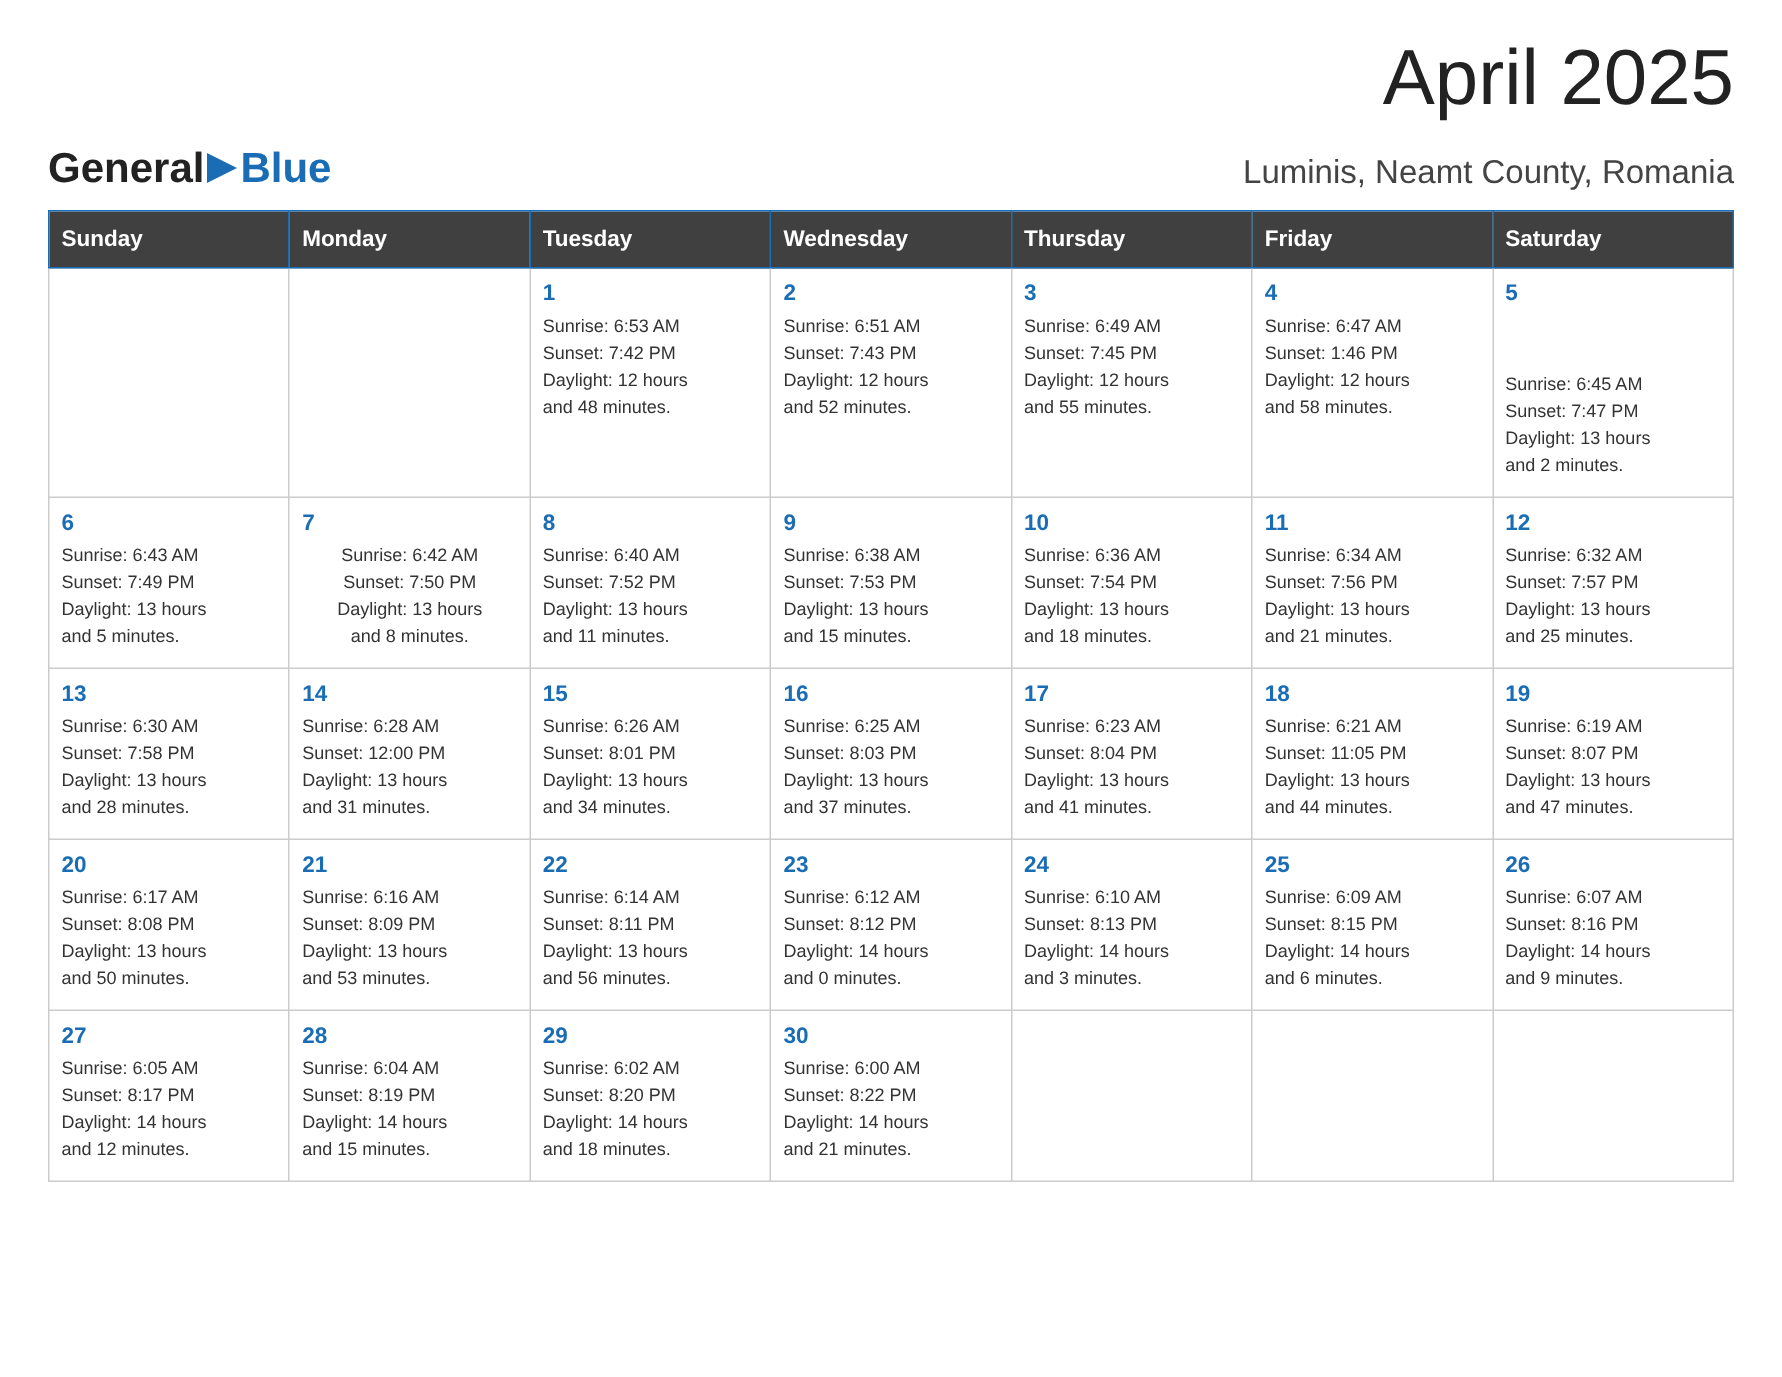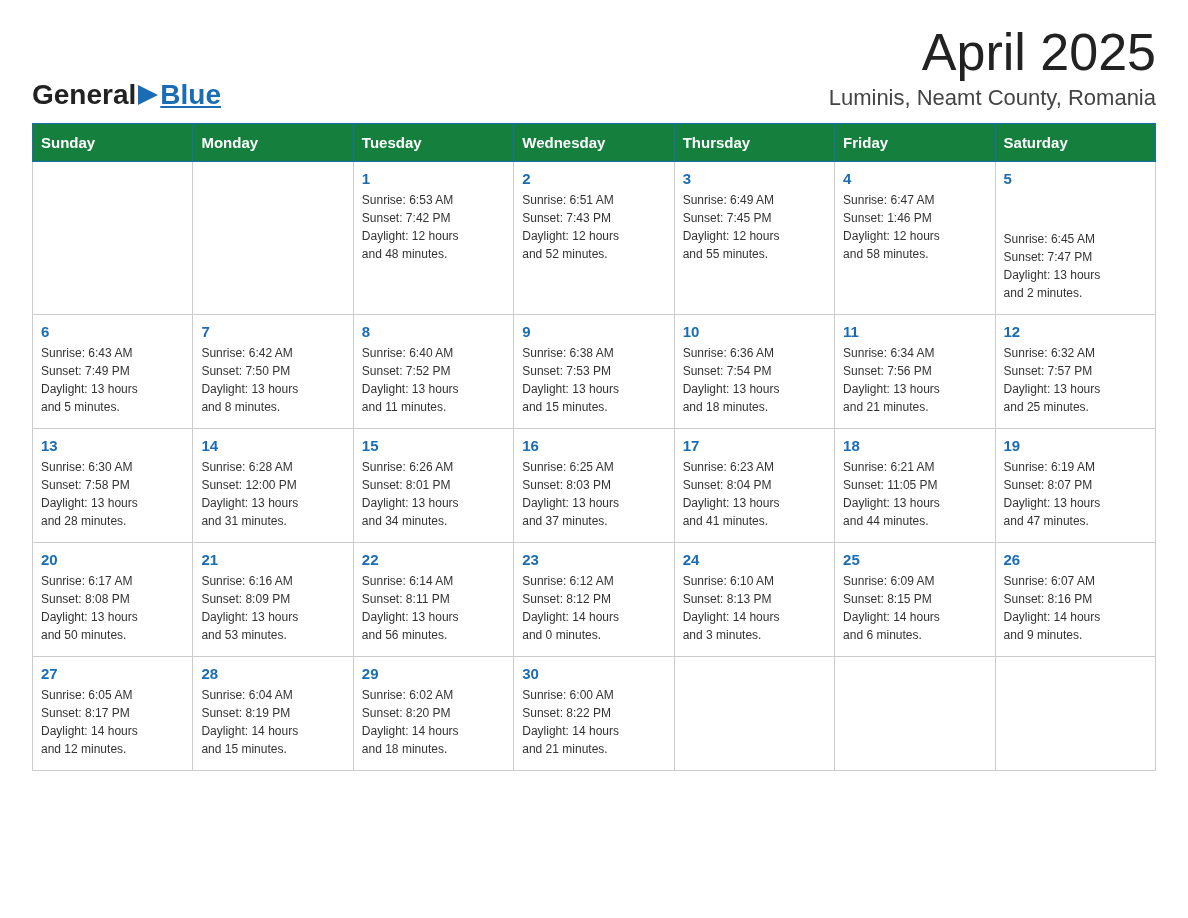--- a/index.html
+++ b/index.html
@@ -35,30 +35,30 @@
     }
     .month-title {
       font-size: 52px;
       font-weight: normal;
       color: #222;
       line-height: 1.1;
     }
     .location-title {
       font-size: 22px;
       color: #444;
-      margin-top: 4px;
+      margin-top: 21px;
     }
     .calendar-table {
       width: 100%;
       border-collapse: collapse;
       margin-top: 12px;
       table-layout: fixed;
     }
     .calendar-table th {
-      background-color: #15803d;
+      background-color: #404040;
       color: #fff;
       font-size: 15px;
       font-weight: bold;
       padding: 10px 8px;
       text-align: left;
       border: 1px solid #1a6db5;
     }
     .calendar-table td {
       vertical-align: top;
       padding: 8px 8px 12px 8px;
@@ -89,21 +89,21 @@
 
 <div class="header-row">
   <div class="logo">
     <span class="logo-text-general">General</span>
     <span style="display:inline-block; position:relative;">
       <svg width="22" height="28" viewBox="0 0 22 28" style="margin-left:2px; vertical-align:middle;">
         <polygon points="0,4 20,14 0,24" fill="#1a6db5"></polygon>
       </svg>
     </span>
     <br>
-    <span class="logo-text-blue" style="margin-left:0;text-decoration:underline;">Blue</span>
+    <span class="logo-text-blue" style="margin-left:0;">Blue</span>
   </div>
   <div class="title-block">
     <div class="month-title">April 2025</div>
     <div class="location-title">Luminis, Neamt County, Romania</div>
   </div>
 </div>
 
 <table class="calendar-table">
   <thead>
     <tr>
@@ -159,21 +159,21 @@
       <tr>
         <td>
           <span class="day-number">6</span>
           <div class="day-info" style="white-space: pre-line;">Sunrise: 6:43 AM
 Sunset: 7:49 PM
 Daylight: 13 hours
 and 5 minutes.</div>
         </td>
         <td>
           <span class="day-number">7</span>
-          <div class="day-info" style="white-space: pre-line;">Sunrise: 6:42 AM
+          <div class="day-info" style="white-space: pre-line; text-align: center;">Sunrise: 6:42 AM
 Sunset: 7:50 PM
 Daylight: 13 hours
 and 8 minutes.</div>
         </td>
         <td>
           <span class="day-number">8</span>
           <div class="day-info" style="white-space: pre-line;">Sunrise: 6:40 AM
 Sunset: 7:52 PM
 Daylight: 13 hours
 and 11 minutes.</div>

